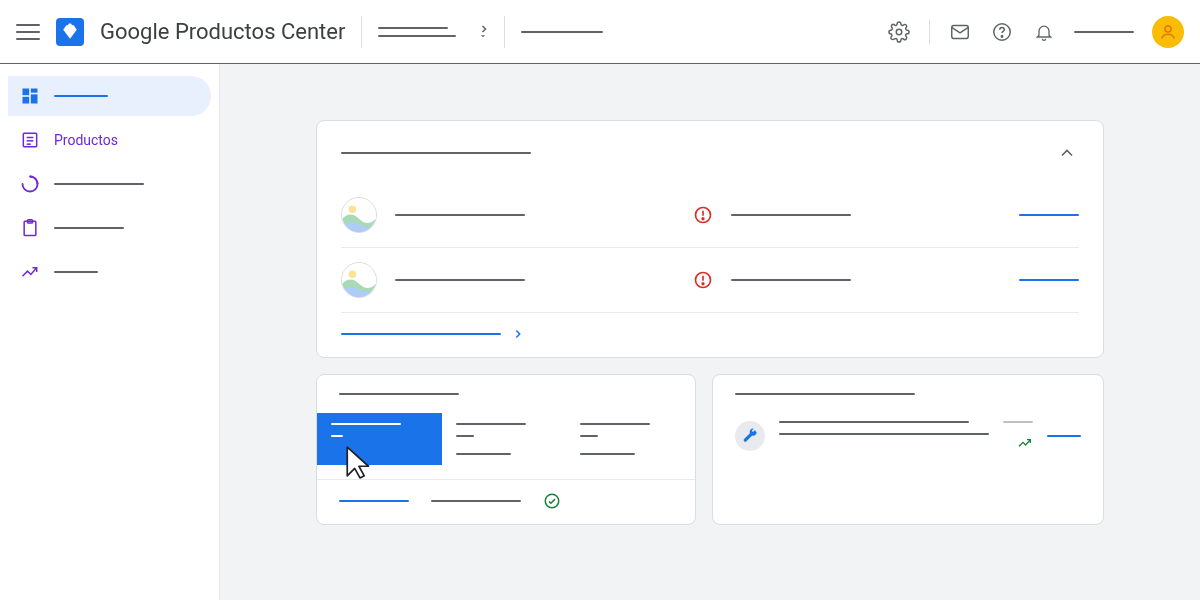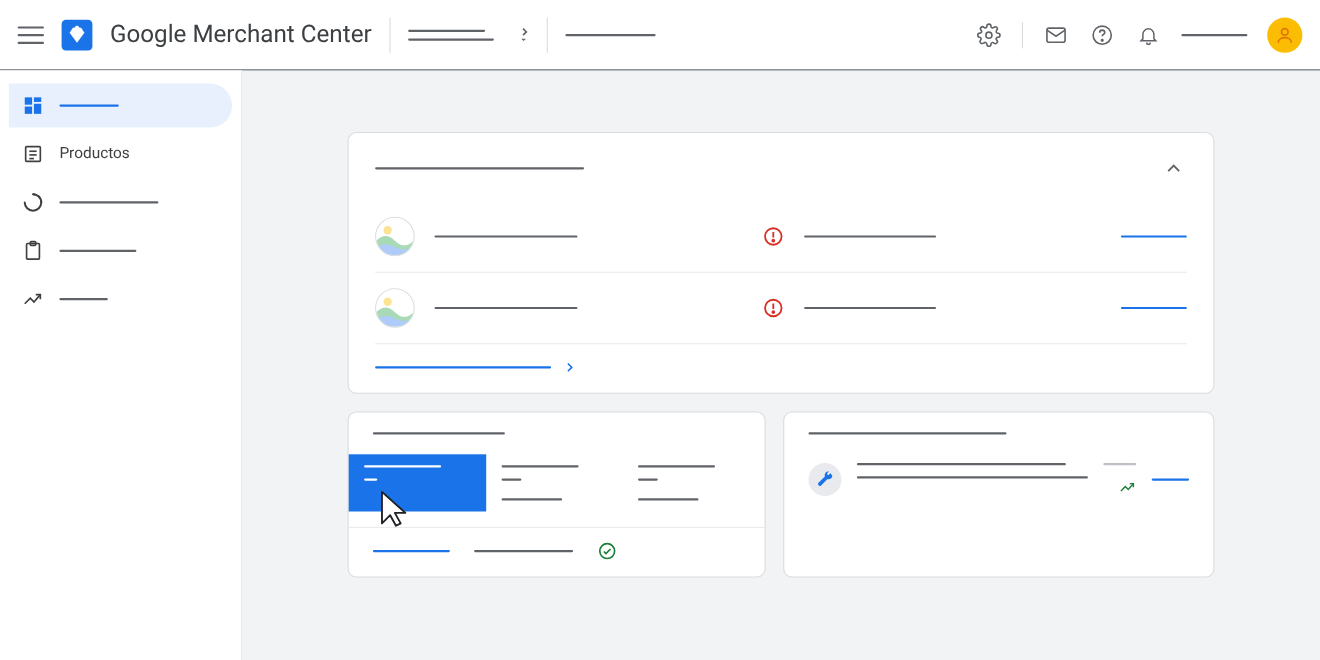--- a/index.html
+++ b/index.html
@@ -55,21 +55,21 @@
   width: 220px;
   background: #fff;
   padding: 12px 8px;
   border-right: 1px solid #e8eaed;
 }
 .nav-item {
   display: flex; align-items: center; gap: 14px;
   padding: 10px 12px;
   border-radius: 0 20px 20px 0;
   cursor: pointer;
-  color: #404040;
+  color: #6d28d9;
   font-size: 14px;
   margin-bottom: 4px;
 }
 .nav-item.active {
   background: #e8f0fe;
   color: #1a73e8;
 }
 .nav-icon { width: 20px; height: 20px; flex-shrink: 0; }
 .content {
   flex: 1;
@@ -143,21 +143,21 @@
       <span></span>
   </div>
   <div class="logo-badge">
     <svg viewBox="0 0 24 24" fill="white">
         <path d="M17 3H7l-4 6 9 12 9-12-4-6z" fill="#fff"></path>
         <path d="M7 3l2 6h6l2-6" fill="none"></path>
         <rect x="9" y="2" width="6" height="5" rx="1" fill="#fff"></rect>
         <rect x="10" y="0.5" width="4" height="2" rx="1" fill="#fff"></rect>
       </svg>
   </div>
-  <div class="app-title">Google Merchant Center</div>
+  <div class="app-title">Google Productos Center</div>
 
   <div class="vdiv"></div>
 
   <div class="selector-group" style="width:110px; position:relative;">
     <div style="display:flex;flex-direction:column;gap:6px;flex:1;">
       <div class="ph-line" style="width:70px;"></div>
       <div class="ph-line" style="width:78px;"></div>
     </div>
     <svg width="10" height="10" viewBox="0 0 24 24" fill="#5f6368" style="position:relative;top:4px;">
         <path d="M7 10l5 5 5-5z"></path>

